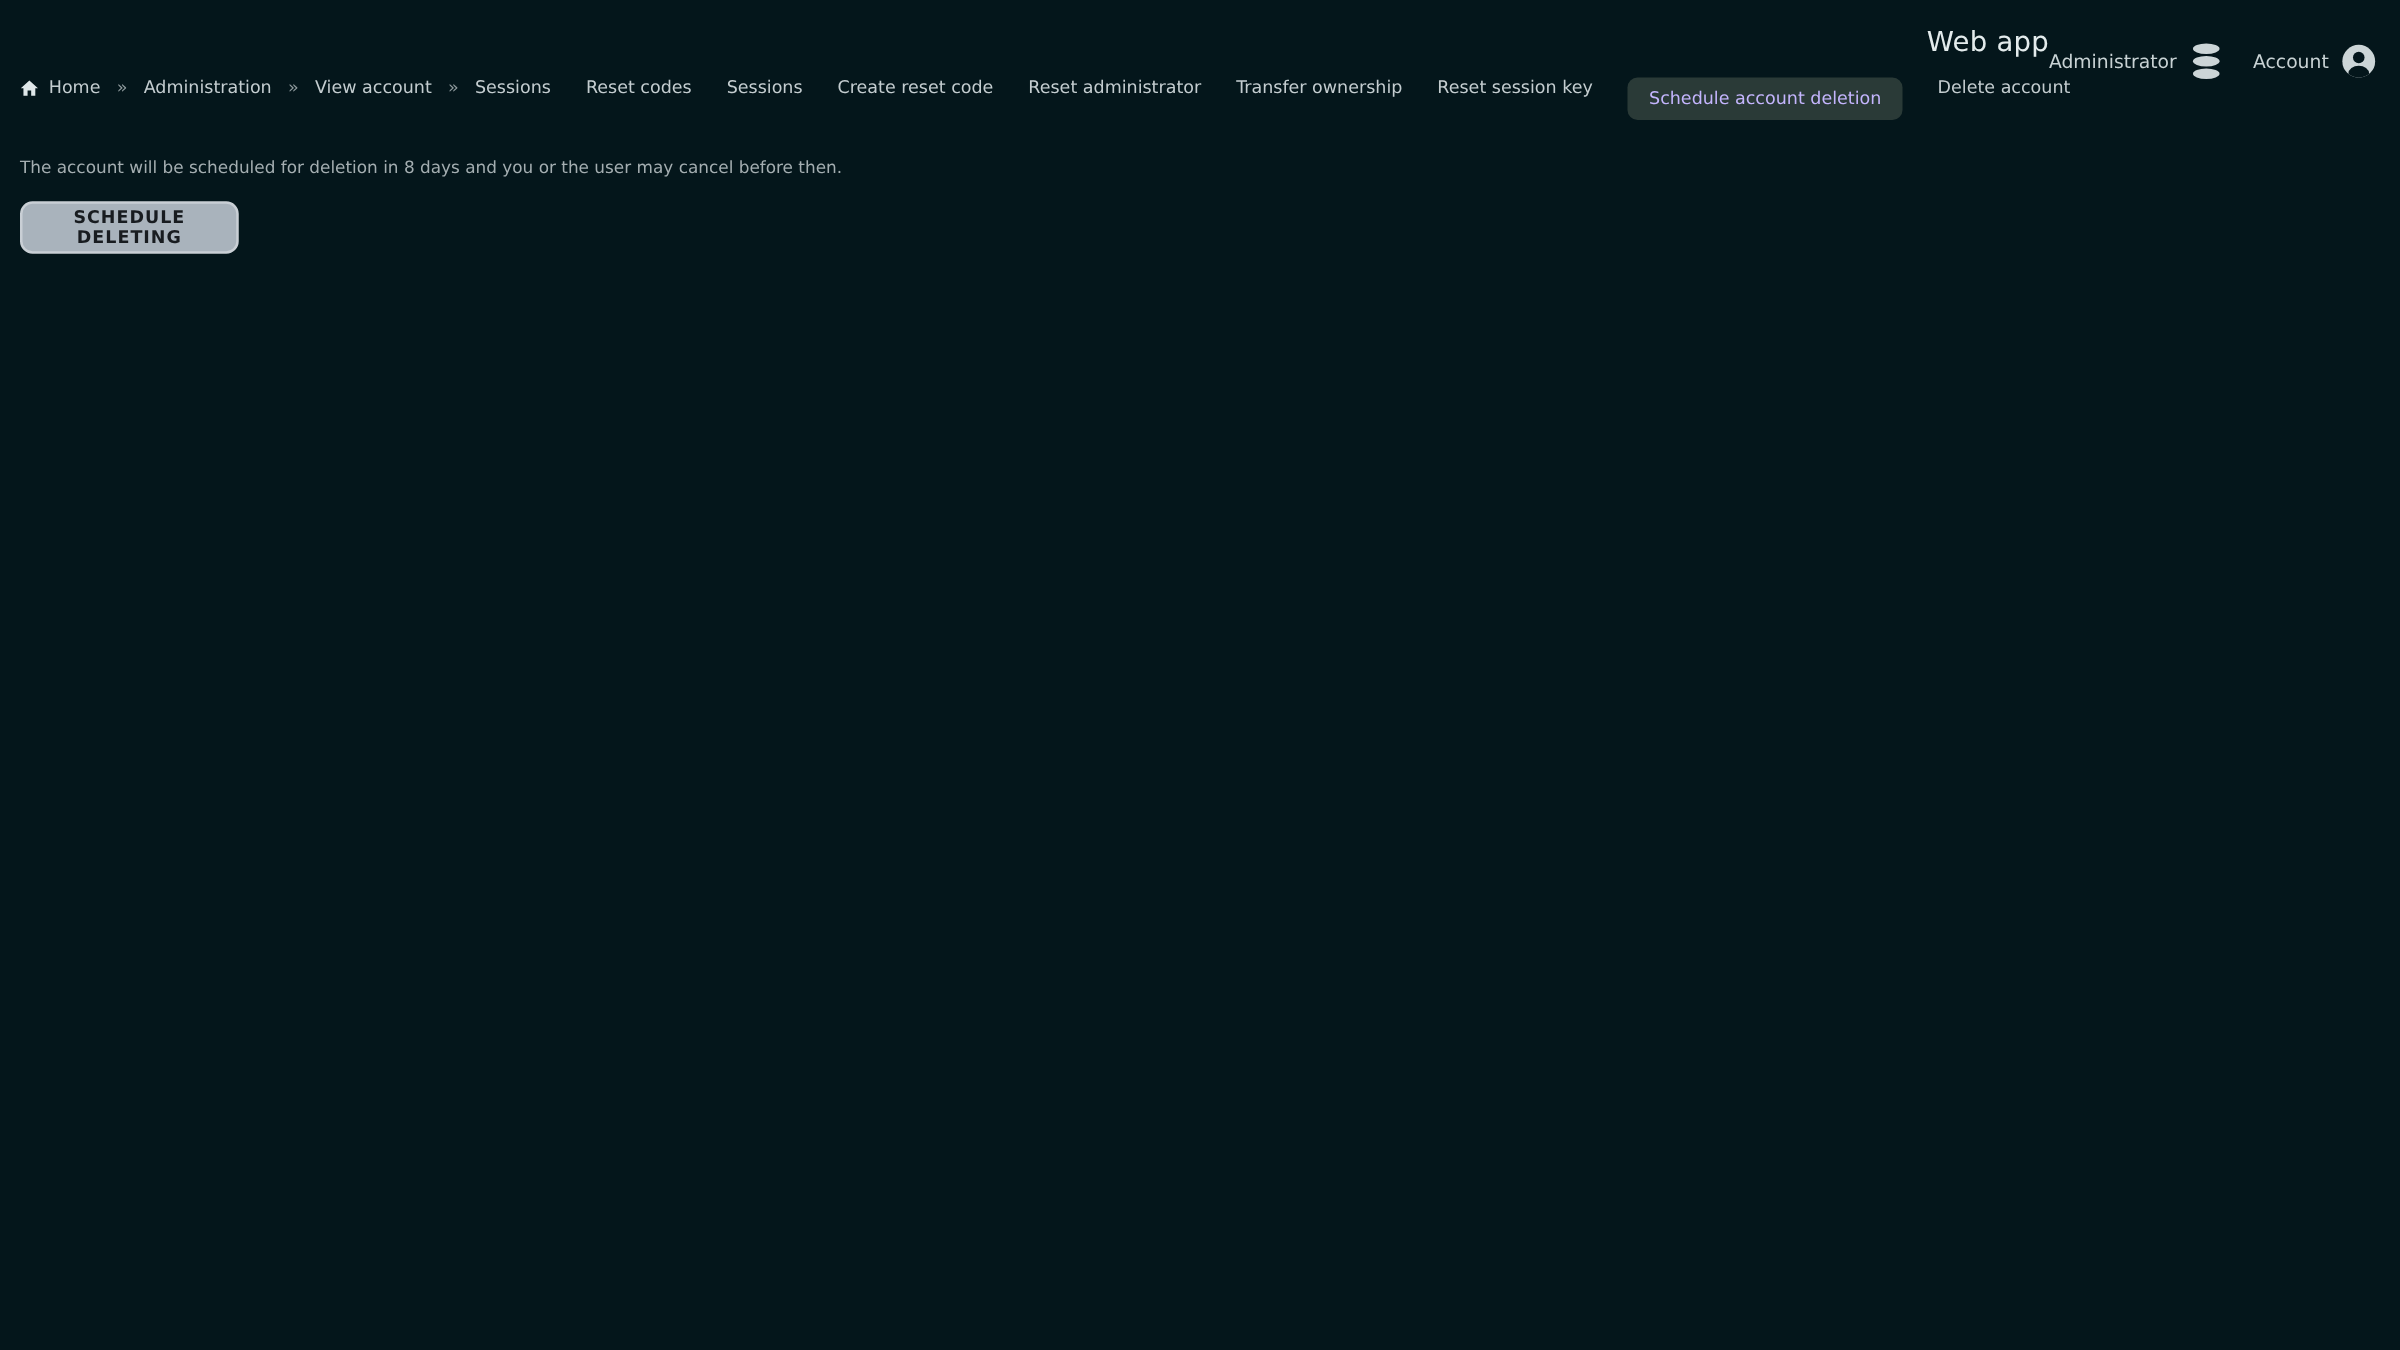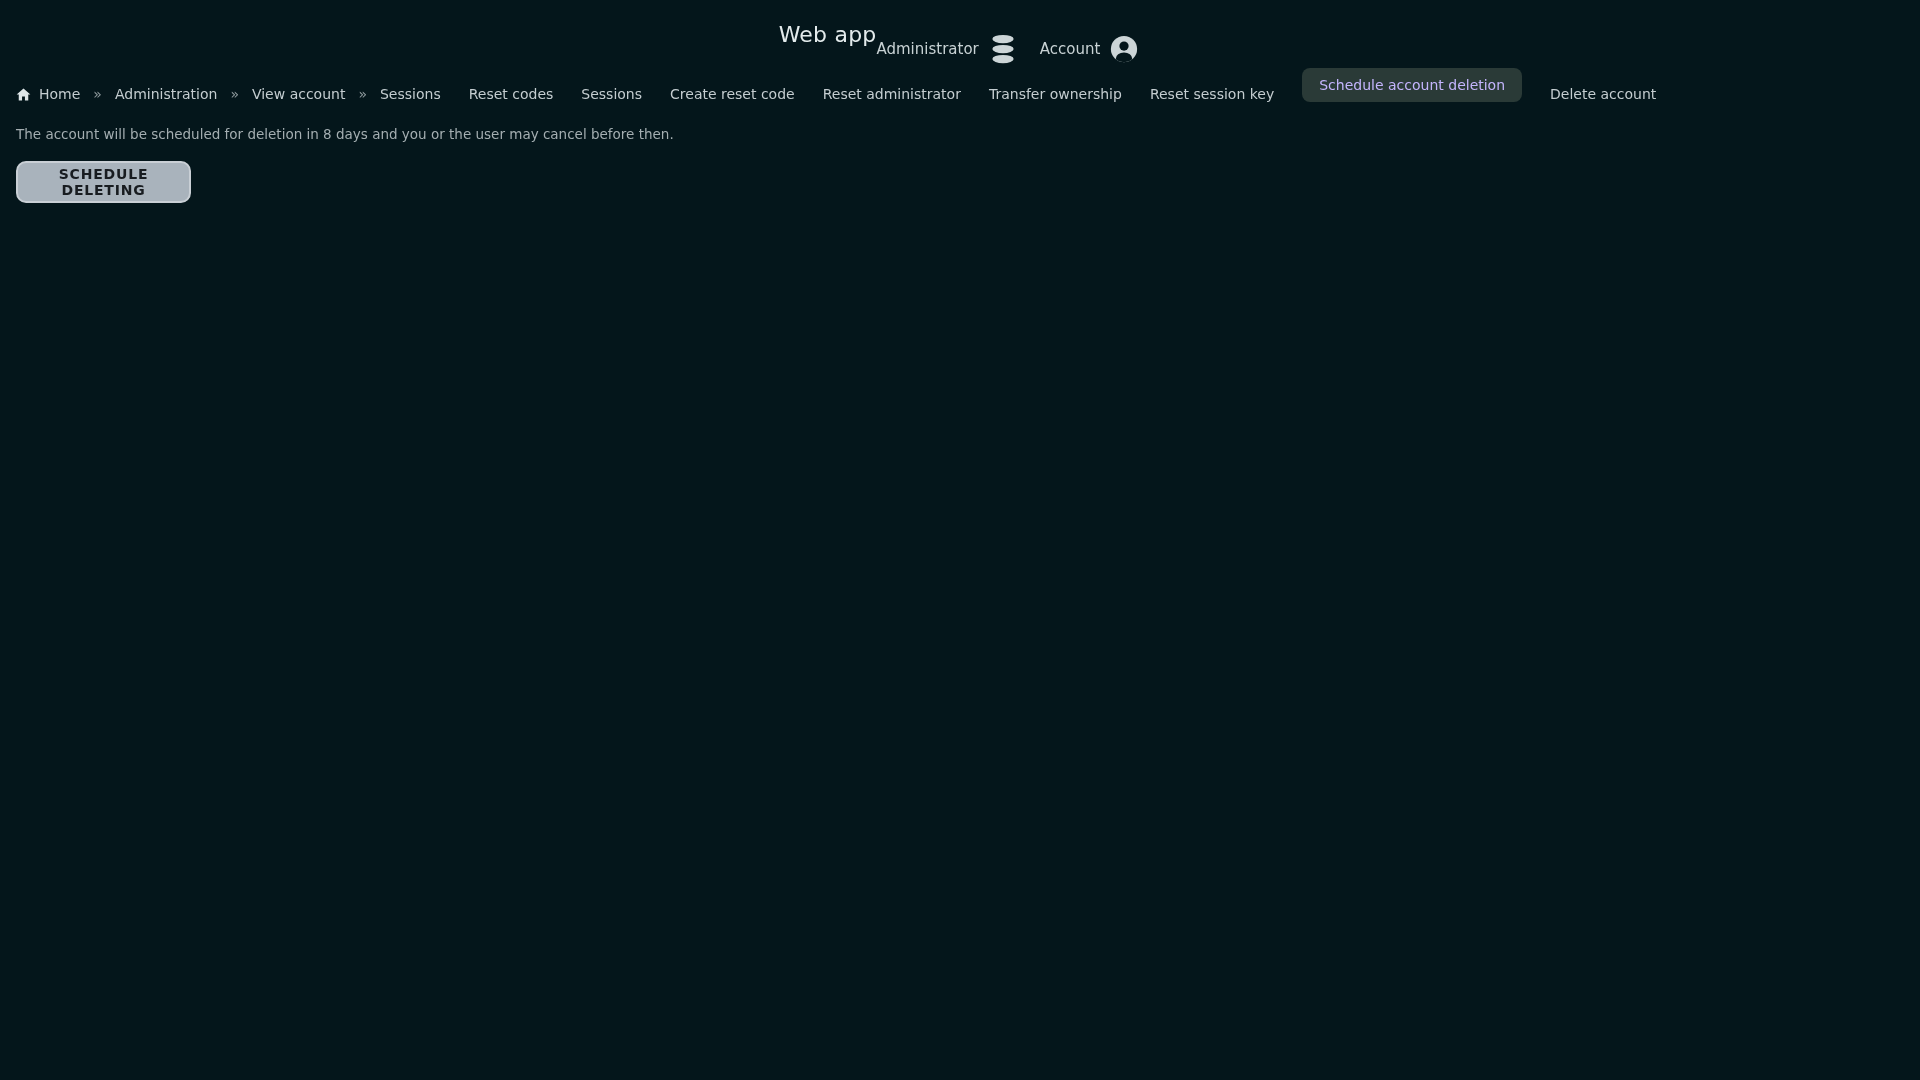--- a/index.html
+++ b/index.html
@@ -8,21 +8,21 @@
     width: 1920px;
     height: 1080px;
     background: #04161b;
     font-family: "DejaVu Sans", "Liberation Sans", sans-serif;
     overflow: hidden;
   }
 
   
   .topbar {
     display: flex;
-    justify-content: center;
+    justify-content: flex-end;
     align-items: center;
     height: 52px;
     padding: 17px 18px 0 16px;
   }
   .app-title {
     font-size: 22px;
     color: #e3ebec;
     letter-spacing: 0.2px;
   }
   .topbar-right {
@@ -37,21 +37,21 @@
     color: #c8d2d4;
     font-size: 15px;
     cursor: pointer;
   }
   .topbar-item + .topbar-item { margin-left: 22px; }
   .topbar-item svg { display: block; }
 
   
   .nav {
     display: flex;
-    align-items: flex-end;
+    align-items: flex-start;
     height: 40px;
     margin-top: 10px;
     padding: 0 16px;
     font-size: 14px;
     white-space: nowrap;
   }
   .nav a {
     color: #c4cdd0;
     text-decoration: none;
     cursor: pointer;

